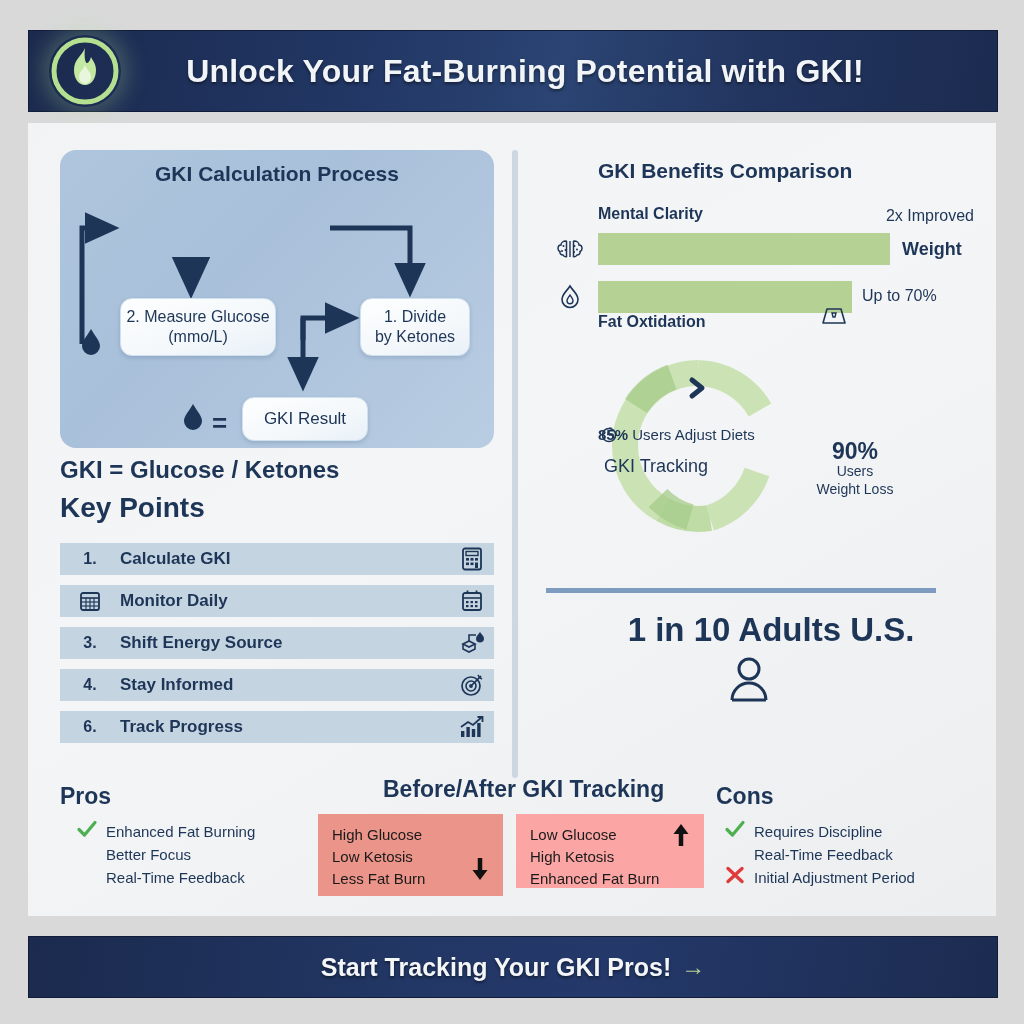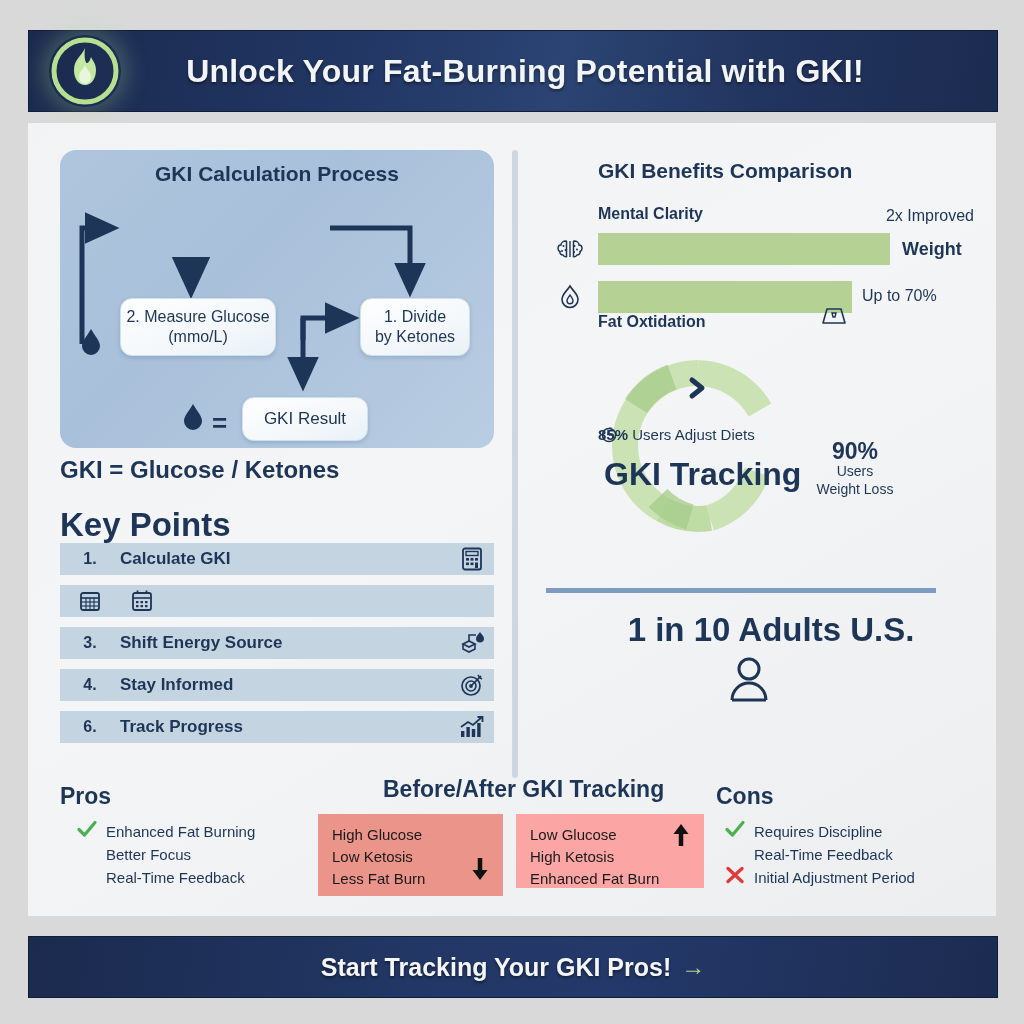--- a/index.html
+++ b/index.html
@@ -68,21 +68,21 @@
   #node-result{left:182px;top:247px;width:126px;height:44px;font-size:17px;}
   .node .drop-inline{position:absolute;left:8px;top:50%;transform:translateY(-50%);}
   .eqsign{position:absolute;left:152px;top:258px;font-size:26px;font-weight:bold;color:#1d3557;}
 
   .formula{
     position:absolute;left:32px;top:333px;width:434px;text-align:left;
     font-size:24px;font-weight:bold;color:#1d3557;
   }
 
   
-  .kp-title{position:absolute;left:32px;top:383px;font-size:33px;font-weight:bold;color:#1d3557;}
+  .kp-title{position:absolute;left:32px;top:369px;font-size:28px;font-weight:bold;color:#1d3557;}
   .kp-list{position:absolute;left:32px;top:420px;width:434px;}
   .kp-row{
     position:relative;height:32px;margin-bottom:10px;
     background:#c5d4e1;display:flex;align-items:center;
   }
   .kp-num{width:60px;text-align:center;font-size:16px;font-weight:bold;color:#1d3557;display:flex;align-items:center;justify-content:center;}
   .kp-label{flex:1;font-size:17px;font-weight:bold;color:#1d3557;}
   .kp-icon{width:44px;display:flex;align-items:center;justify-content:center;}
 
   
@@ -96,21 +96,21 @@
   .ben-right-1{position:absolute;left:874px;top:116px;font-size:18px;font-weight:bold;color:#1d3557;}
   .ben-right-2{position:absolute;left:834px;top:164px;font-size:16px;color:#1d3557;}
   .ben-bottom-label{position:absolute;left:570px;top:190px;font-size:16px;font-weight:bold;color:#1d3557;}
   .scale-icon{position:absolute;left:792px;top:182px;}
 
   
   .donut{position:absolute;left:582px;top:235px;width:176px;height:176px;}
   .donut-stat{position:absolute;left:570px;top:303px;font-size:15px;color:#1d3557;white-space:nowrap;}
   .donut-stat b{font-weight:bold;margin-top:19px;}
   .clock-icon{position:absolute;left:572px;top:302px;}
-  .donut-label{position:absolute;left:576px;top:333px;font-size:32px;font-weight:bold;color:#1d3557;white-space:nowrap;}
+  .donut-label{position:absolute;left:576px;top:333px;font-size:18px;font-weight:normal;color:#1d3557;white-space:nowrap;}
   .side-stat{position:absolute;left:772px;top:316px;text-align:center;width:110px;}
   .side-stat .big{font-size:23px;font-weight:bold;color:#1d3557;line-height:1.05;}
   .side-stat .small{font-size:14px;color:#1d3557;line-height:1.25;text-align:center;}
 
   
   .hdivider{position:absolute;left:518px;top:465px;width:390px;height:5px;background:#7d9cc0;}
   .adults-stat{position:absolute;left:518px;top:488px;width:450px;text-align:center;font-size:33px;font-weight:bold;color:#1d3557;}
   .person-icon{position:absolute;left:700px;top:533px;}
 
   
@@ -245,20 +245,21 @@
               <line x1="2" y1="8" x2="20" y2="8" stroke="#1d3557" stroke-width="1.6"></line>
               <g stroke="#1d3557" stroke-width="1.1">
                 <line x1="7" y1="8" x2="7" y2="20"></line>
                 <line x1="11" y1="8" x2="11" y2="20"></line>
                 <line x1="15" y1="8" x2="15" y2="20"></line>
                 <line x1="2" y1="12" x2="20" y2="12"></line>
                 <line x1="2" y1="16" x2="20" y2="16"></line>
               </g>
             </svg>
         </div>
+        <div class="kp-label">Monitor Daily</div>
         <div class="kp-icon">
           <svg width="22" height="24" viewBox="0 0 22 24">
               <rect x="2" y="4" width="18" height="17" rx="2" fill="none" stroke="#1d3557" stroke-width="1.8"></rect>
               <line x1="2" y1="9" x2="20" y2="9" stroke="#1d3557" stroke-width="1.6"></line>
               <line x1="6.5" y1="1.5" x2="6.5" y2="5" stroke="#1d3557" stroke-width="1.8"></line>
               <line x1="15.5" y1="1.5" x2="15.5" y2="5" stroke="#1d3557" stroke-width="1.8"></line>
               <g fill="#1d3557">
                 <rect x="5" y="12" width="2.5" height="2.2"></rect>
                 <rect x="9.5" y="12" width="2.5" height="2.2"></rect>
                 <rect x="14" y="12" width="2.5" height="2.2"></rect>

